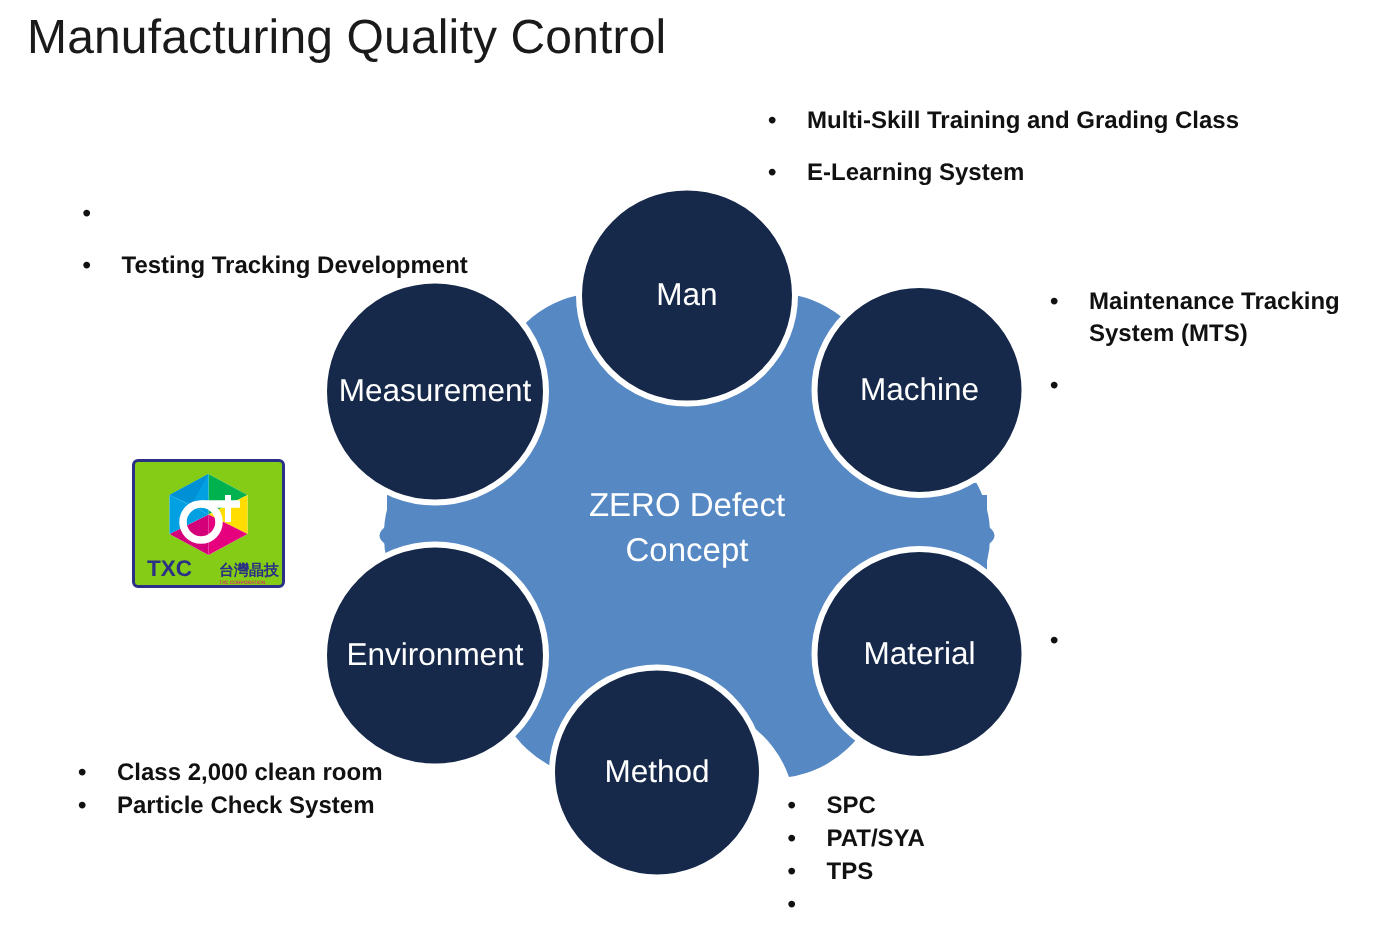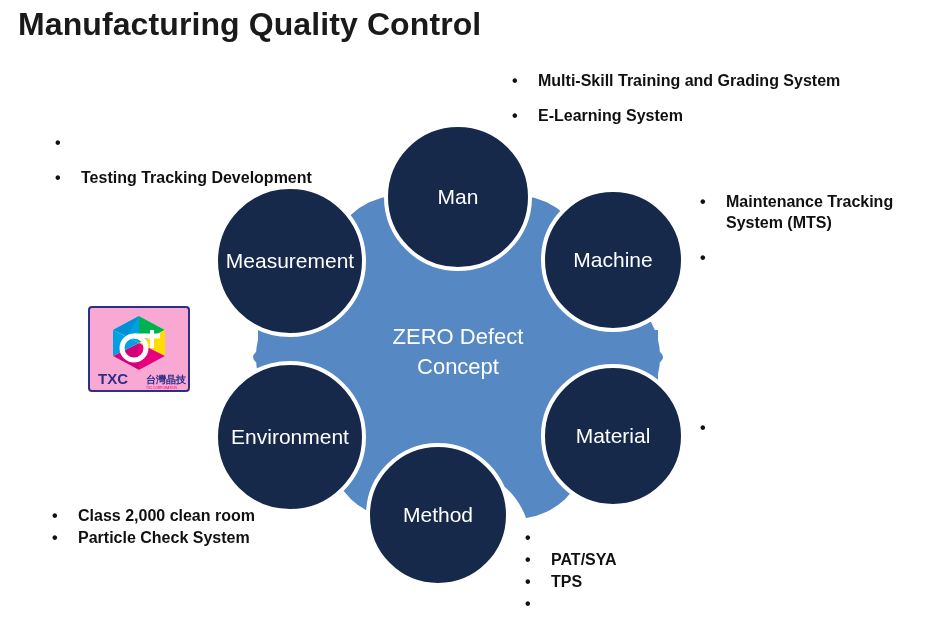--- a/index.html
+++ b/index.html
@@ -14,21 +14,21 @@
     overflow: hidden;
     font-family: "Liberation Sans", sans-serif;
     color: #1a1a1a;
   }
 
   #page-title {
     position: absolute;
     left: 18px;
     top: 6px;
     font-size: 32px;
-    font-weight: 700;
+    font-weight: 400;
     color: #1a1a1a;
     letter-spacing: 0.1px;
     white-space: nowrap;
   }
 
   
   #diagram {
     position: absolute;
     left: 0;
     top: 0;
@@ -83,21 +83,21 @@
   #bul-method      { left: 525px; top: 527px; width: 200px; }
   #bul-environment { left: 52px;  top: 505px; width: 290px; }
 
   
   #txc-logo {
     position: absolute;
     left: 88px;
     top: 306px;
     width: 102px;
     height: 86px;
-    background: #f9a8d4;
+    background: #84cc16;
     border: 2px solid #2b2f86;
     border-radius: 4px;
     box-sizing: border-box;
   }
   #txc-logo svg { display: block; }
 </style>
 </head>
 <body>
 
 <div id="page-title">Manufacturing Quality Control</div>
@@ -193,21 +193,21 @@
   </div>
   <div class="b-row">
     <span class="b-dot">•</span>
     <span class="b-text">Testing Tracking Development</span>
   </div>
 </div>
 
 <div class="bullets" id="bul-man">
   <div class="b-row">
     <span class="b-dot">•</span>
-    <span class="b-text">Multi-Skill Training and Grading System</span>
+    <span class="b-text">Multi-Skill Training and Grading Class</span>
   </div>
   <div class="b-row">
     <span class="b-dot">•</span>
     <span class="b-text">E-Learning System</span>
   </div>
 </div>
 
 <div class="bullets" id="bul-machine">
   <div class="b-row">
     <span class="b-dot">•</span>
@@ -220,20 +220,21 @@
 
 <div class="bullets" id="bul-material">
   <div class="b-row">
     <span class="b-dot">•</span>
   </div>
 </div>
 
 <div class="bullets tight" id="bul-method">
   <div class="b-row">
     <span class="b-dot">•</span>
+    <span class="b-text">SPC</span>
   </div>
   <div class="b-row">
     <span class="b-dot">•</span>
     <span class="b-text">PAT/SYA</span>
   </div>
   <div class="b-row">
     <span class="b-dot">•</span>
     <span class="b-text">TPS</span>
   </div>
   <div class="b-row">

